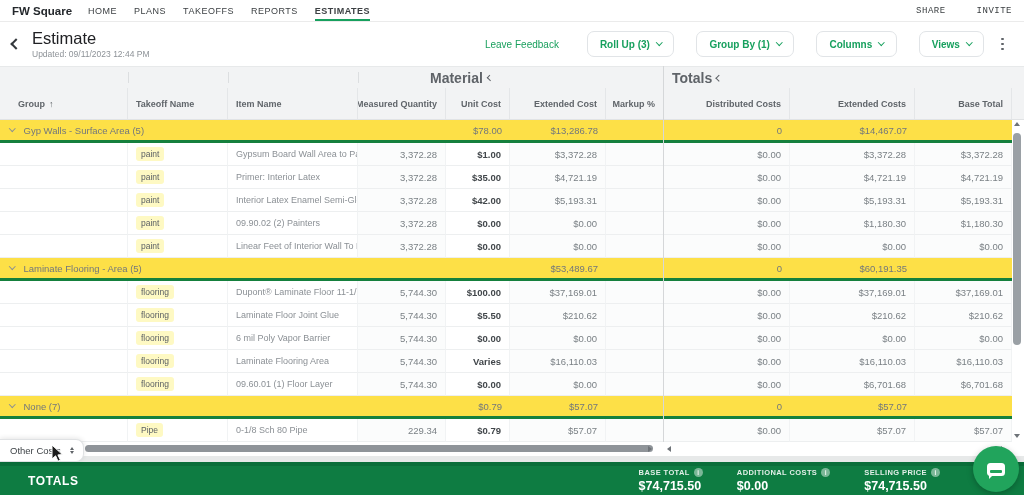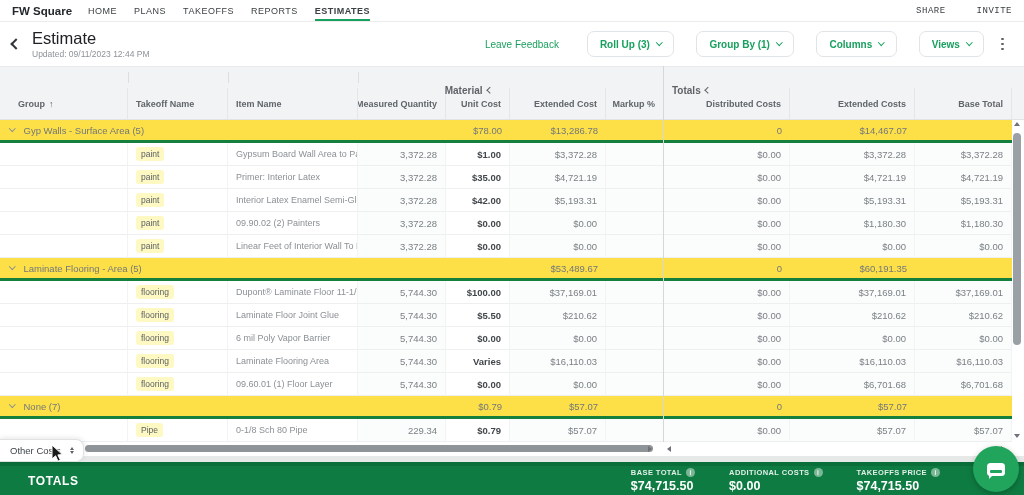--- a/index.html
+++ b/index.html
@@ -29,21 +29,21 @@
   .chev{ display:inline-block; width:4.5px; height:4.5px; border-right:1.5px solid currentColor; border-bottom:1.5px solid currentColor; transform:rotate(45deg); margin-top:-3px; }
   .chev.left{ transform:rotate(135deg); margin-top:0; margin-left:5px; }
   .kebab{ display:flex; flex-direction:column; gap:2.5px; padding:4px 6px; cursor:pointer; }
   .kebab i{ width:2.6px; height:2.6px; border-radius:50%; background:#5f6368; }
 
   
   .tablewrap{ position:absolute; left:0; top:66px; width:1024px; height:390px; background:#fff;
     --cols:128px 100px 130px 88px 64px 96px 58px 126px 125px 97px; }
   .band{ position:relative; height:22px; background:#f2f3f4; border-top:1px solid #e7e9ea; }
   .band-sep{ position:absolute; top:5px; bottom:5px; width:1px; background:#dcdee0; }
-  .band-label{ position:absolute; top:12px; height:22px; display:flex; align-items:center; font-size:10px; font-weight:700; color:#5f6368; cursor:pointer; }
+  .band-label{ position:absolute; top:0; height:22px; display:flex; align-items:center; font-size:14px; font-weight:700; color:#5f6368; cursor:pointer; }
   .band-label.material{ left:430px; width:62px; justify-content:flex-end; }
   .band-label.totals{ left:672px; }
   .divider{ position:absolute; left:663px; top:0; width:1px; height:376px; background:#d5d7d9; z-index:4; }
 
   .colheads{ display:grid; grid-template-columns:var(--cols); height:32px; background:#f2f3f4; border-bottom:1px solid #e1e3e5; }
   .hcell{ display:flex; align-items:center; font-size:9px; font-weight:700; color:#60656a; border-right:1px solid #e4e6e8; overflow:hidden; white-space:nowrap; cursor:pointer; }
   .hcell.num{ justify-content:flex-end; padding-right:8px; }
   .hcell.c-group{ padding-left:18px; }
   .hcell.c-takeoff,.hcell.c-item{ padding-left:8px; }
   .sort-asc::before{ content:"\2191"; font-size:9px; margin-left:4px; color:#60656a; }
@@ -424,21 +424,21 @@
         </div>
         <div class="stat">
           <div class="stat-label">
             <span>ADDITIONAL COSTS</span>
             <span class="info-icon"></span>
           </div>
           <div class="stat-value">$0.00</div>
         </div>
         <div class="stat">
           <div class="stat-label">
-            <span>TAKEOFFS PRICE</span>
+            <span>SELLING PRICE</span>
             <span class="info-icon"></span>
           </div>
           <div class="stat-value">$74,715.50</div>
         </div>
       </div>
   </footer>
   <div class="chat-bubble">
     <div class="chat-glyph"></div>
   </div>
 

